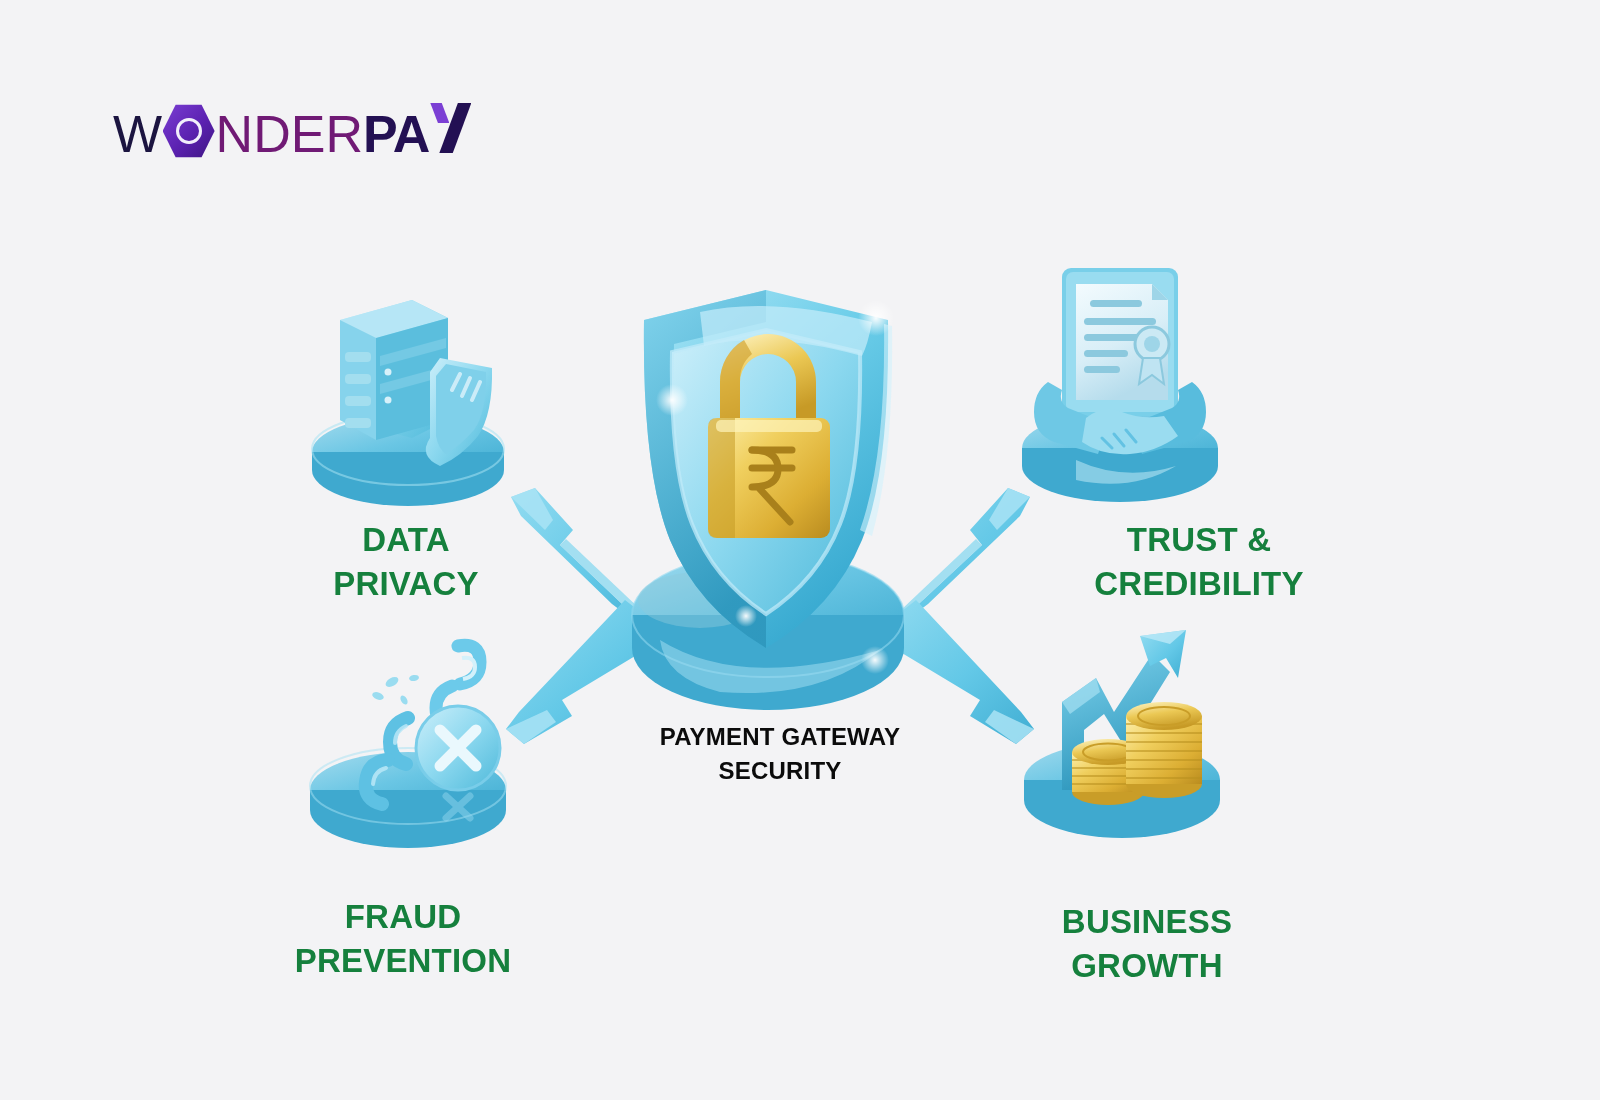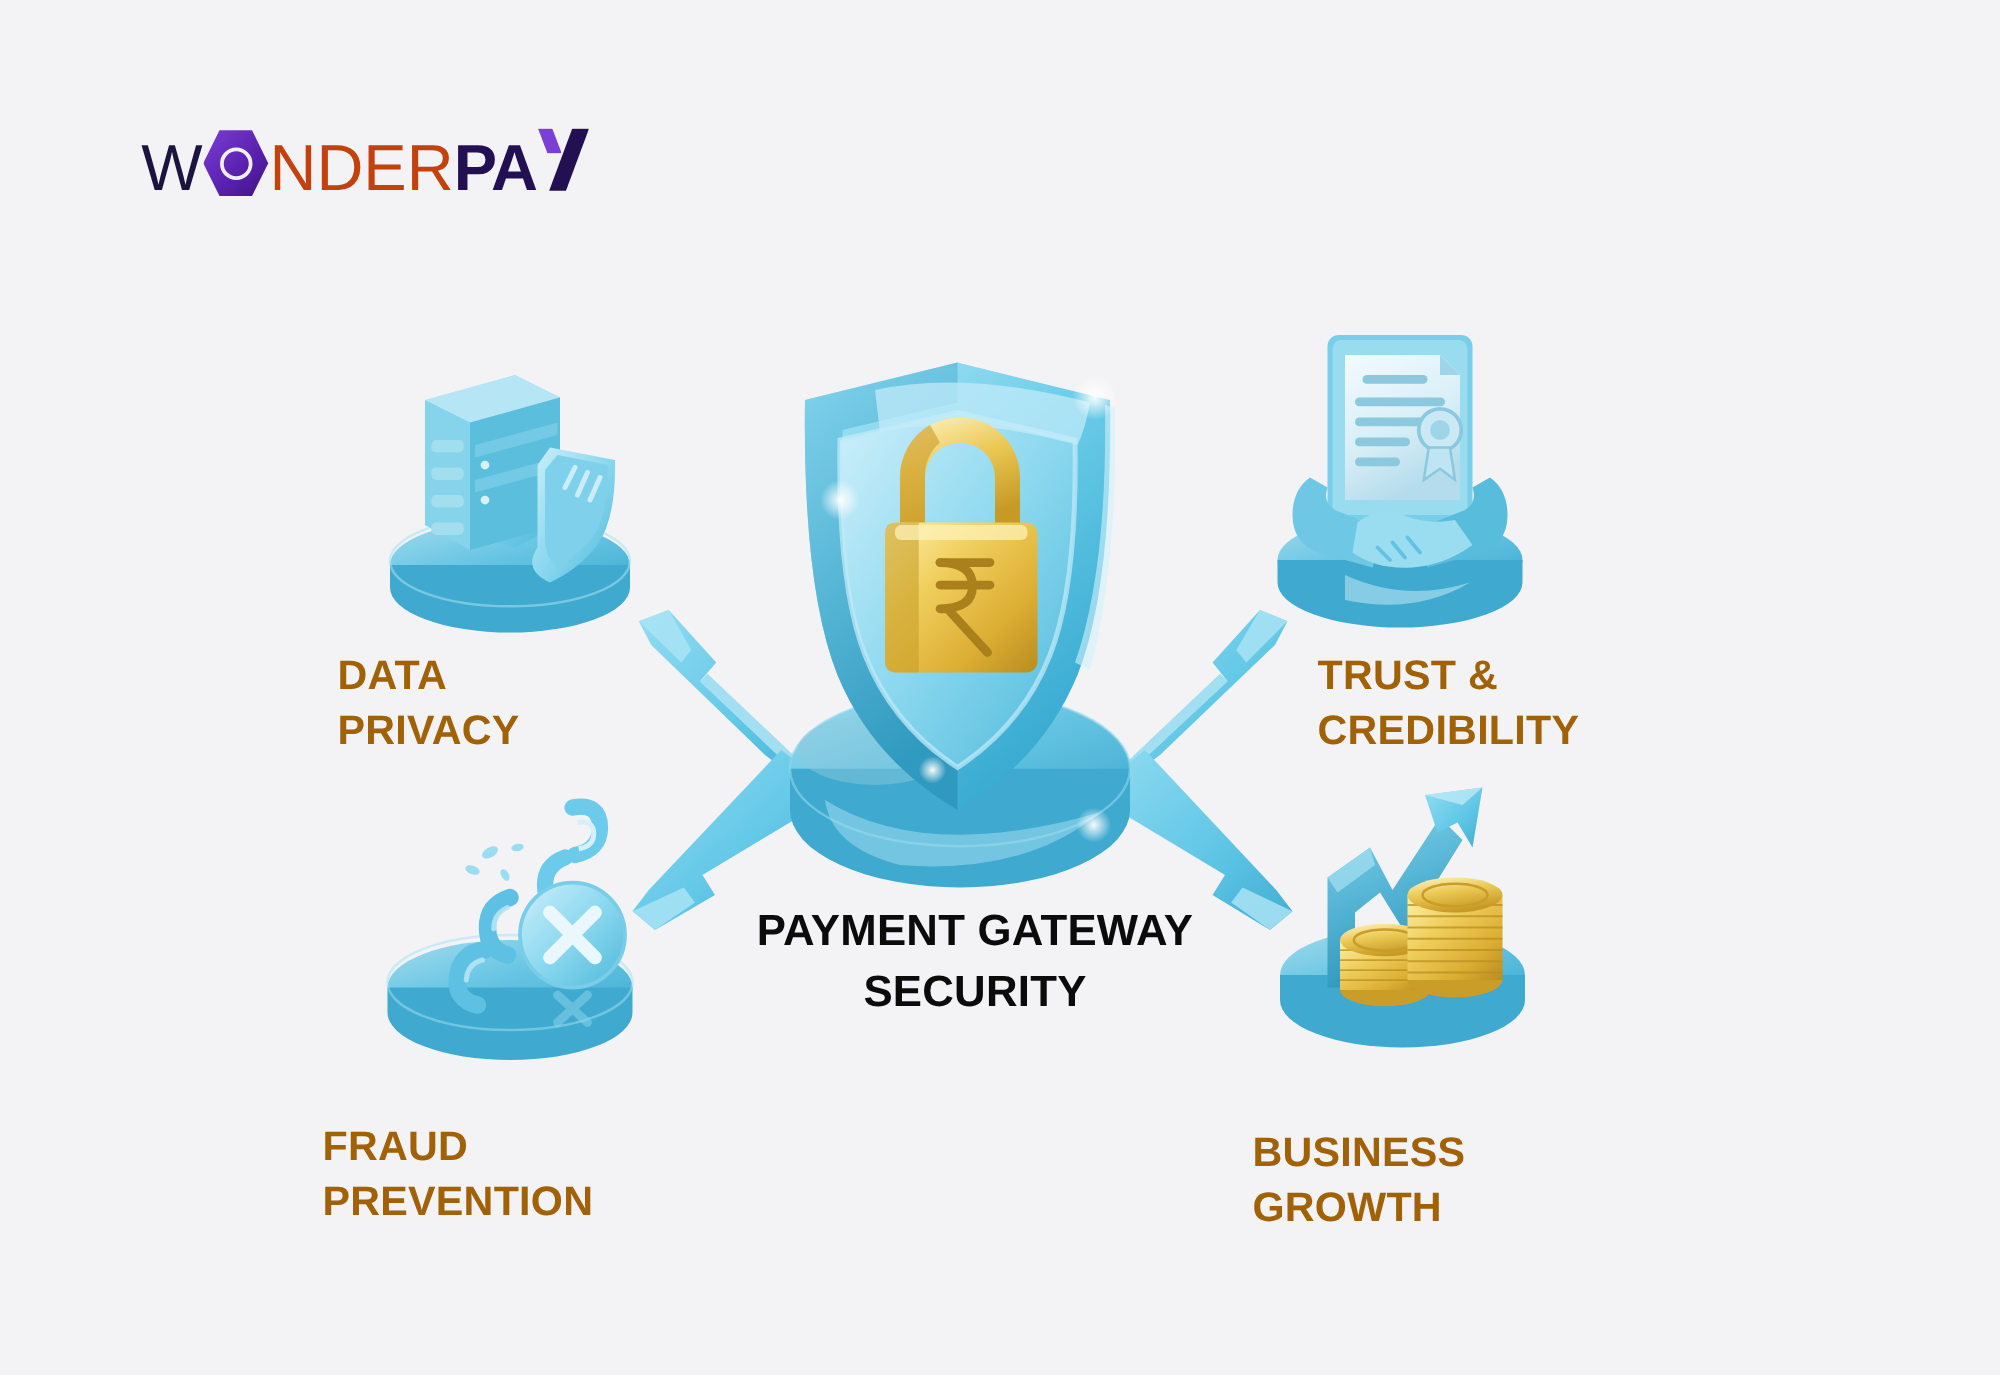--- a/index.html
+++ b/index.html
@@ -57,21 +57,21 @@
     top: 50%;
     width: 26px;
     height: 26px;
     margin-left: -13px;
     margin-top: -13px;
     border: 3px solid #f1eefb;
     border-radius: 50%;
     box-sizing: border-box;
   }
   .logo-nder {
-    color: #c2410c;
+    color: #701a75;
     font-weight: 400;
     font-size: 52px;
     letter-spacing: 0px;
   }
   .logo-pa {
     color: #231053;
     font-weight: 700;
     font-size: 52px;
     letter-spacing: -1px;
   }
@@ -102,37 +102,37 @@
     position: absolute;
     left: 0; top: 0;
     width: 1600px;
     height: 1100px;
   }
   #diagram-svg { display: block; }
 
   
   .node-label {
     position: absolute;
-    color: #a16207;
+    color: #15803d;
     font-size: 33px;
     font-weight: 700;
     line-height: 1.33;
-    text-align: left;
+    text-align: center;
     letter-spacing: 0.2px;
     white-space: pre-line;
   }
   #label-data-privacy      { left: 270px;  top: 518px; width: 272px; }
   #label-trust-credibility { left: 1054px;  top: 518px; width: 290px; }
   #label-fraud-prevention  { left: 258px;  top: 895px; width: 290px; }
   #label-business-growth   { left: 1002px; top: 872px; width: 290px; margin-top: 28px; }
   #label-center {
     position: absolute;
     left: 570px; top: 720px; width: 420px;
     color: #0b0b0b;
-    font-size: 35px;
+    font-size: 24px;
     font-weight: 700;
     line-height: 1.4;
     text-align: center;
     letter-spacing: 0.2px;
     white-space: pre-line;
   }
 </style>
 </head>
 <body>
 

